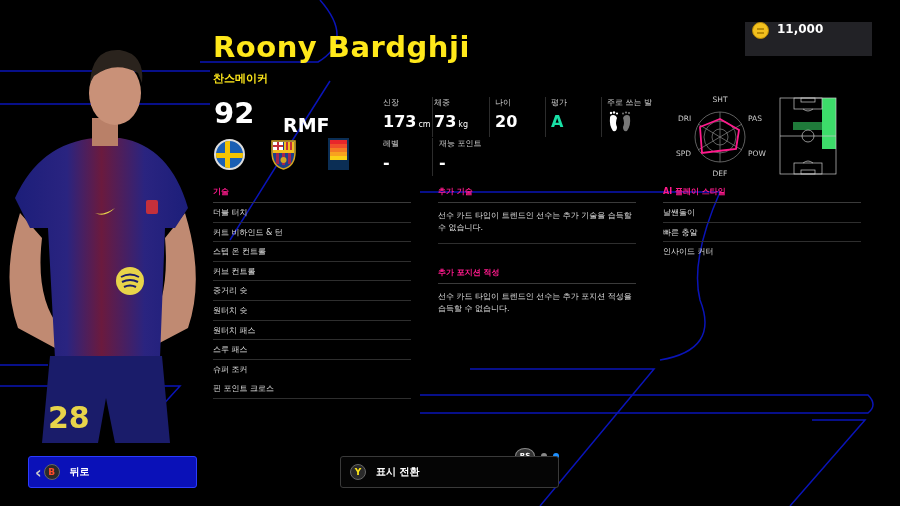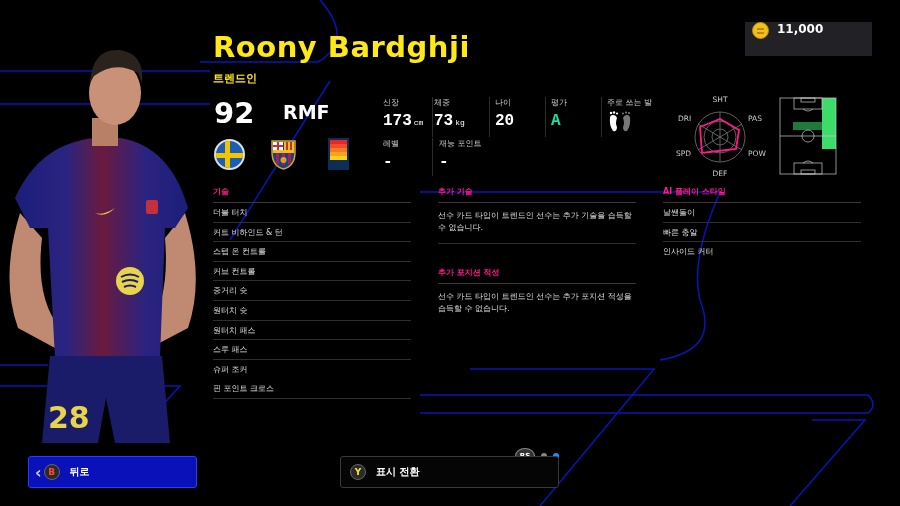--- a/index.html
+++ b/index.html
@@ -15,33 +15,33 @@
     .name { position: absolute; left: 213px; top: 30px; font-family: "DejaVu Sans", sans-serif; font-weight: bold; font-size: 29px; letter-spacing: 0.5px; color: #ffe81a; z-index: 2; }
     .card-type { position: absolute; left: 213px; top: 71px; font-size: 11px; color: #ffe81a; font-weight: bold; z-index: 2; }
 
     .coins { position: absolute; left: 745px; top: 22px; width: 127px; height: 34px; background: #222226; display: flex; padding-left: 6px; z-index: 2; }
     .coin-icon { width: 17px; height: 17px; border-radius: 50%; background: #f2c01e; border: 1px solid #b88a06; position: relative; margin-right: 8px; margin-left: 1px; }
     .coin-icon::before, .coin-icon::after { content: ""; position: absolute; left: 4px; width: 7px; height: 2px; background: #b88a06; }
     .coin-icon::before { top: 5px; } .coin-icon::after { top: 9px; }
     .coins span.val { font-size: 12px; font-weight: bold; color: #fff; }
 
     .rating { position: absolute; left: 214px; top: 96px; font-size: 29px; font-weight: bold; z-index: 2; }
-    .position { position: absolute; left: 283px; top: 101px; font-size: 19px; font-weight: bold; z-index: 2; }
+    .position { position: absolute; left: 283px; top: 114px; font-size: 19px; font-weight: bold; z-index: 2; }
 
     .flag { position: absolute; left: 214px; top: 139px; width: 31px; height: 31px; border-radius: 50%; overflow: hidden; background: #1a5fb4; border: 2px solid #ddd; z-index: 2; }
     .flag .h { position: absolute; left: 0; top: 12px; width: 100%; height: 5px; background: #f5c400; }
     .flag .v { position: absolute; left: 9px; top: 0; width: 5px; height: 100%; background: #f5c400; }
     .club { position: absolute; left: 270px; top: 138px; width: 27px; height: 32px; z-index: 2; }
     .league { position: absolute; left: 328px; top: 138px; width: 21px; height: 32px; background: #0b2e55; z-index: 2; padding: 2px; }
     .league div { height: 4px; }
 
     
     .stat { position: absolute; z-index: 2; padding-left: 0; }
     .stat .lbl { font-size: 8px; color: #ccc; display: block; }
-    .stat .v { font-size: 16px; font-weight: bold; display: block; margin-top: 4px; font-family: Liberation Mono, monospace; }
+    .stat .v { font-size: 16px; font-weight: bold; display: block; margin-top: 4px; }
     .stat .v small { font-size: 8px; font-weight: normal; margin-left: 2px; }
     .vsep { position: absolute; width: 1px; background: #2c2c2c; z-index: 2; }
 
     
     .radar { position: absolute; left: 672px; top: 92px; width: 100px; height: 90px; z-index: 2; }
     .pitch { position: absolute; left: 779px; top: 96px; width: 60px; height: 80px; z-index: 2; }
 
     
     .section { position: absolute; z-index: 2; }
     .sec-title { font-size: 8px; font-weight: bold; color: #ff1a8c; padding-bottom: 5px; border-bottom: 1px solid #3a3a3a; height: 17px; }
@@ -107,21 +107,21 @@
   <path d="M121 239 Q 130 234 139 239 M122 244 Q 130 240 138 244 M124 249 Q 130 246 136 249" stroke="#1a1c6a" stroke-width="2" fill="none"></path>
 
   <path d="M95 175 Q 103 178 115 170 Q 105 180 95 175 Z" fill="#e8d44a"></path>
 
   <rect x="146" y="162" width="12" height="14" rx="2" fill="#c4303b"></rect>
 
   <text x="48" y="390" font-family="DejaVu Sans, sans-serif" font-weight="bold" font-size="30" fill="#e8d44a">28</text>
 </svg>
 
 <div class="name">Roony Bardghji</div>
-<div class="card-type">트렌드인</div>
+<div class="card-type">찬스메이커</div>
 
 <div class="coins">
   <span class="coin-icon"></span>
   <span class="val">11,000</span>
 </div>
 
 <div class="rating">92</div>
 <div class="position">RMF</div>
 
 <div class="flag">

